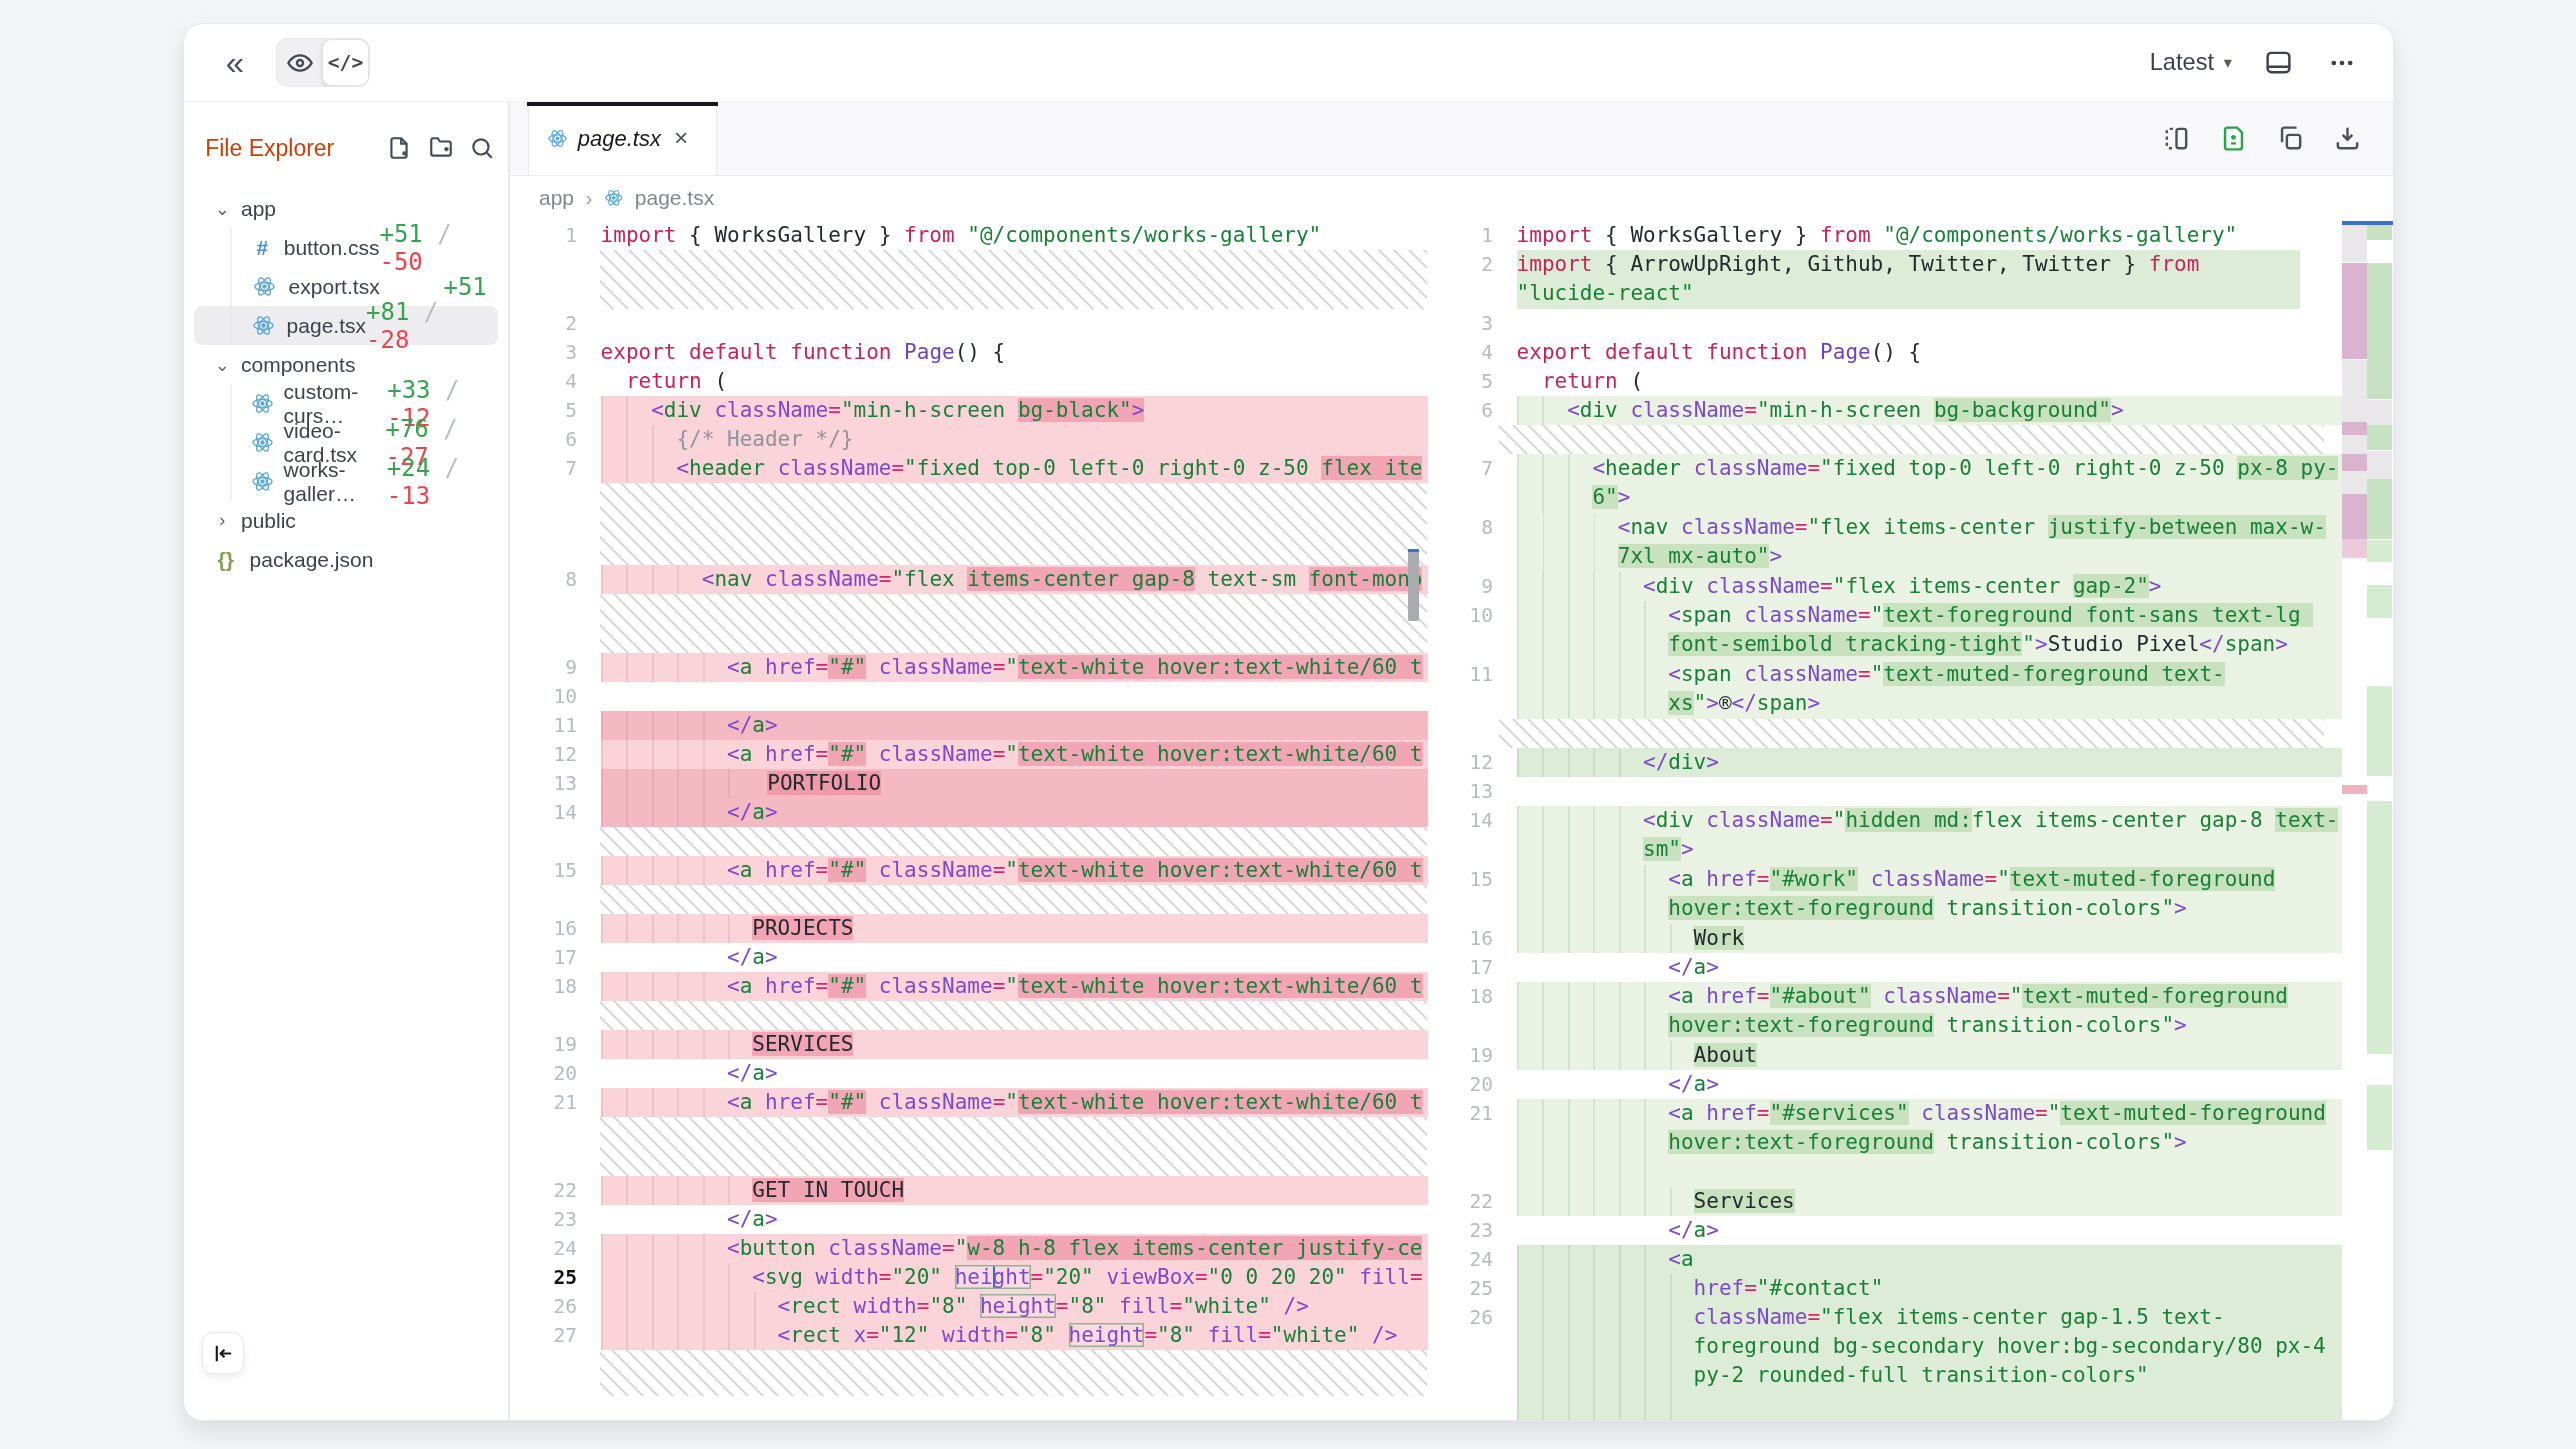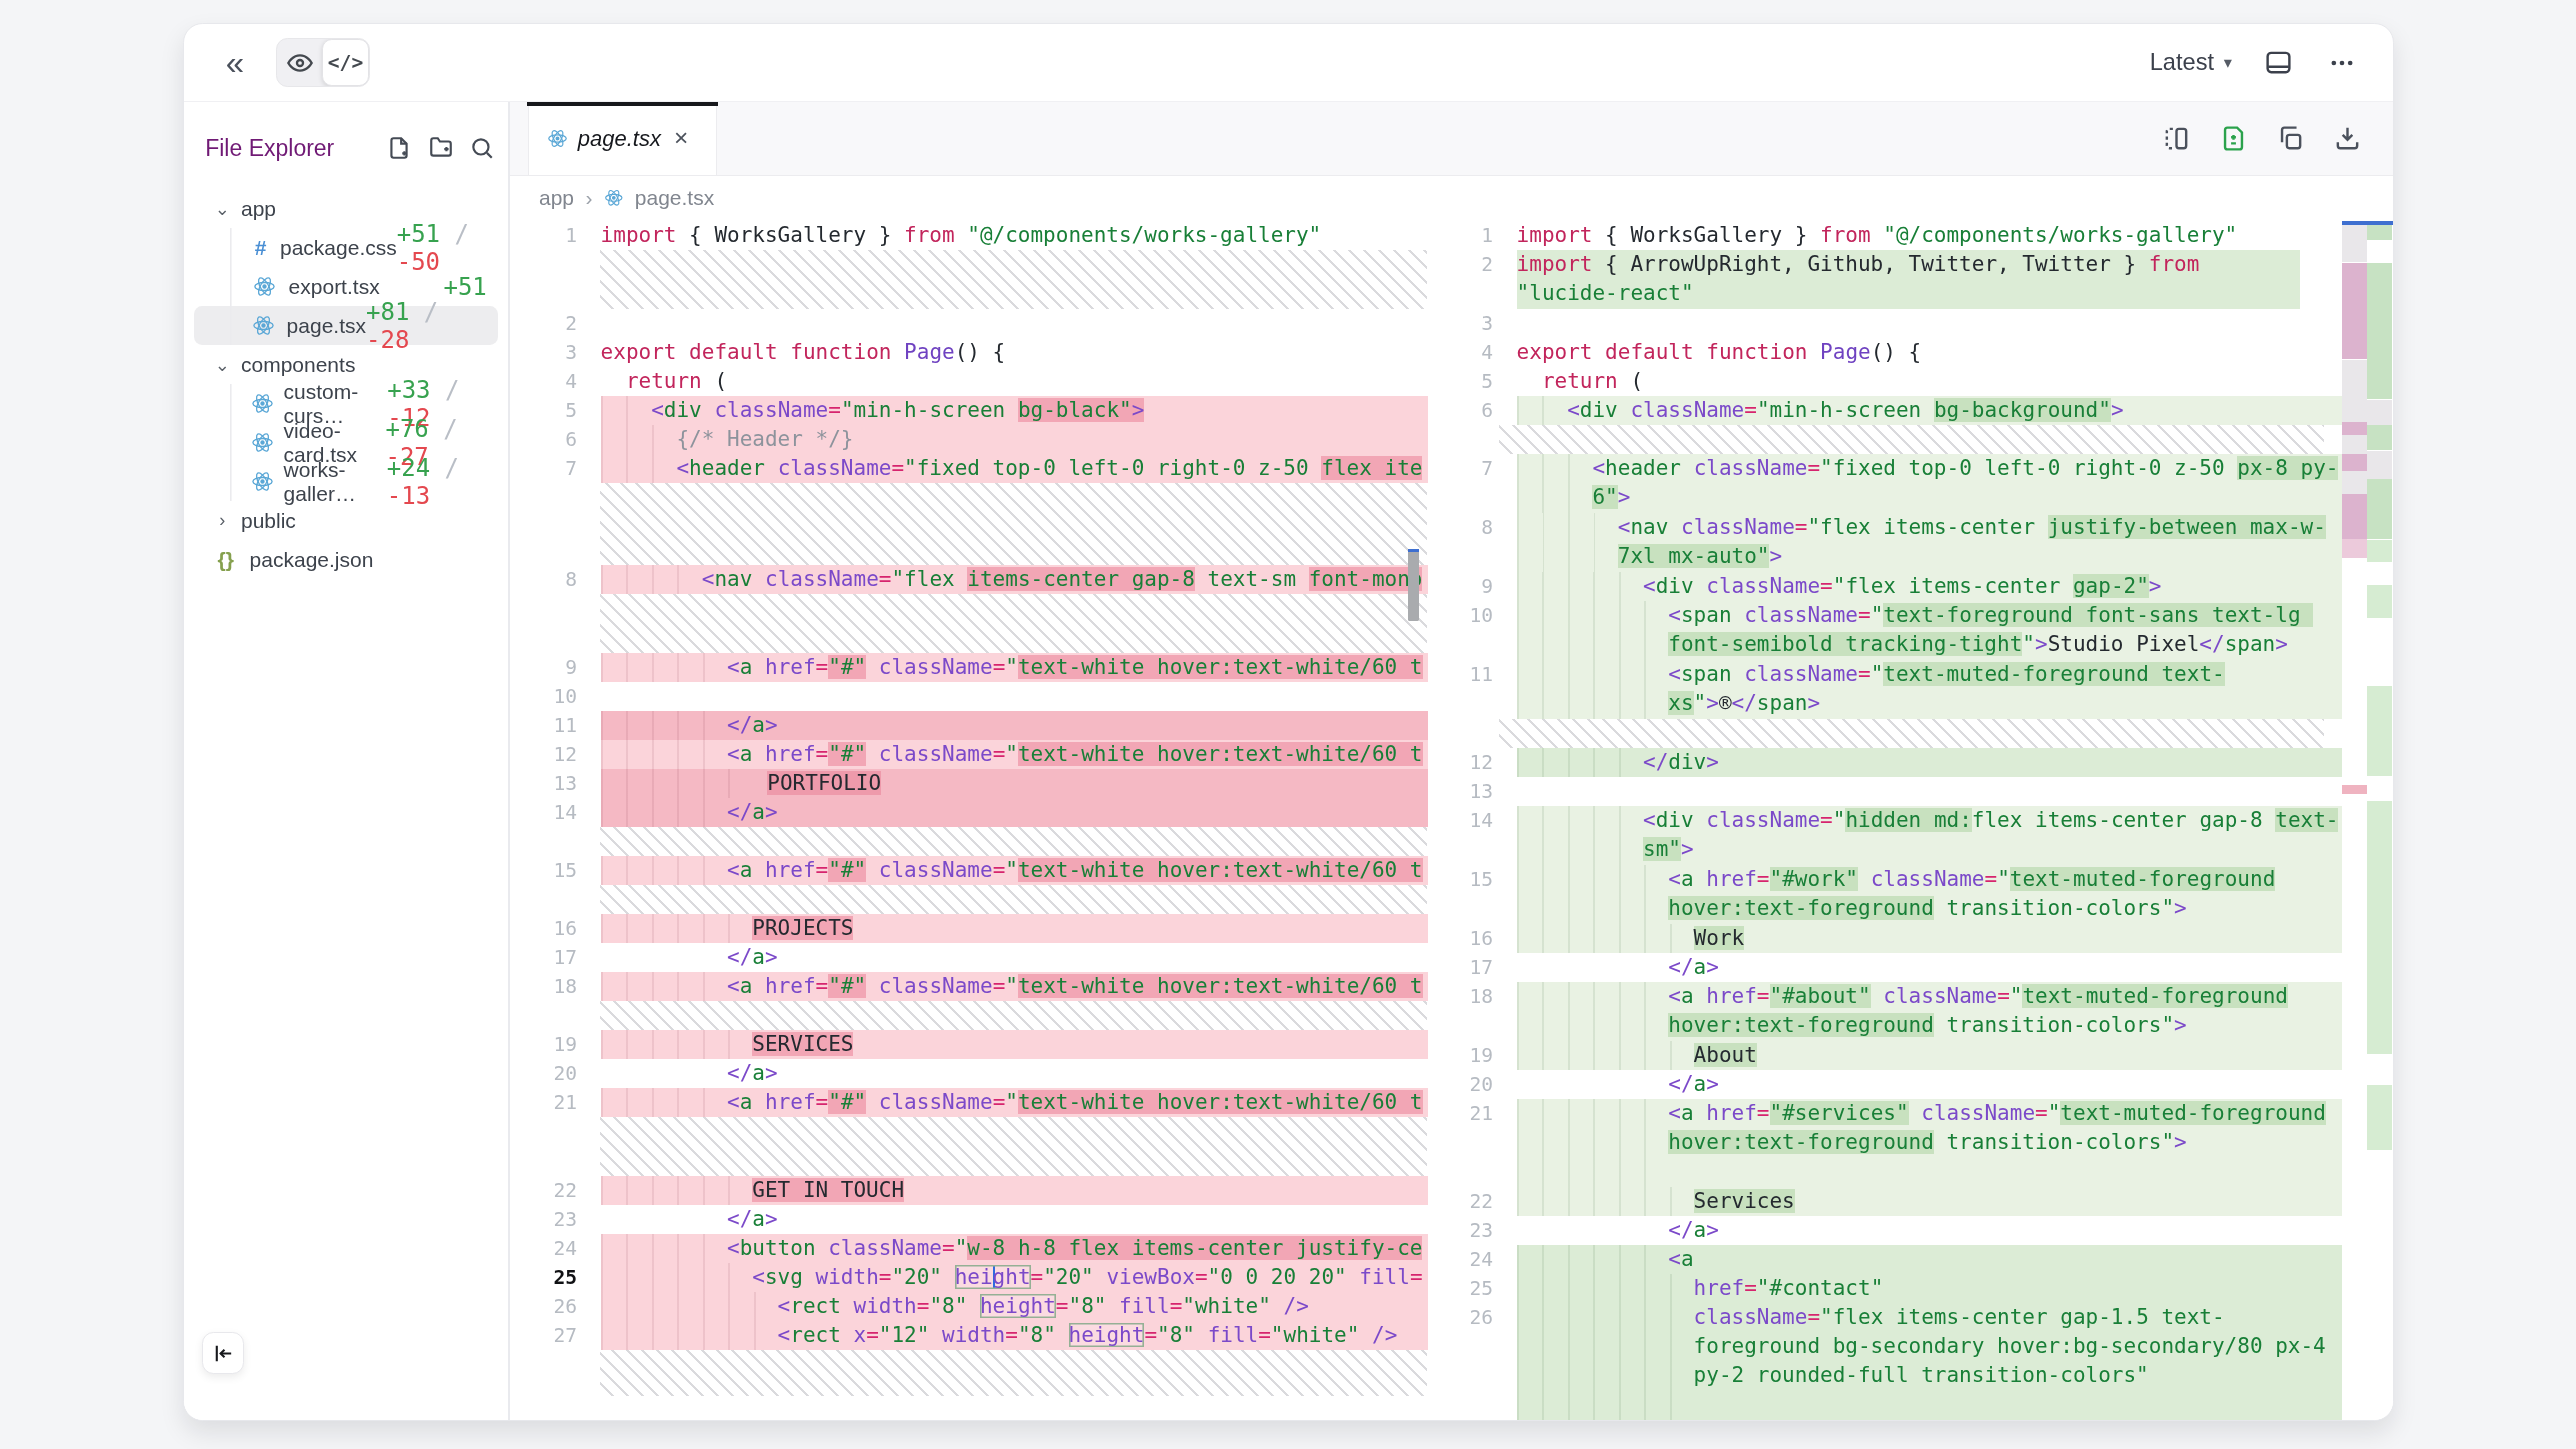--- a/index.html
+++ b/index.html
@@ -13,21 +13,21 @@
   .chev-dbl{font-size:33px;line-height:1;color:#4b515c;}
   .seg{display:flex;border:1.6px solid #e7e7ea;border-radius:11.4px;background:#f0f0f3;overflow:hidden;height:47px;}
   .seg .segbtn{width:45px;display:flex;align-items:center;justify-content:center;color:#44494f;}
   .seg .active{background:#fff;border-radius:9.8px;box-shadow:0 1.6px 4.9px rgba(0,0,0,.12);border:0.8px solid #e3e3e6;}
   .code-glyph{font-family:"DejaVu Sans Mono",monospace;font-size:19.6px;font-weight:bold;}
   .latest{display:flex;align-items:center;gap:9.8px;font-size:23.6px;color:#3c414c;cursor:pointer;}
   .latest .dn{font-size:16.3px;color:#565c66;}
   
   .sidebar{position:absolute;left:0;top:78px;width:324px;bottom:0;background:#fff;padding:23px 9.8px 0 9.8px;box-sizing:border-box;}
   .sb-head{display:flex;align-items:center;height:46px;padding-left:11.4px;}
-  .sb-title{font-size:23px;color:#701a75;}
+  .sb-title{font-size:23px;color:#c2410c;}
   .sb-actions{margin-left:auto;display:flex;gap:8.2px;}
   .sb-actions .icon-btn{width:33px;height:33px;color:#454b55;}
   .tree{margin-top:18px;}
   .trow{height:39px;display:flex;align-items:center;font-size:21px;color:#3d434c;position:relative;cursor:pointer;border-radius:8.2px;}
   .trow .chev{width:21px;font-size:18px;color:#5a6068;margin-right:8.2px;text-align:center;}
   .trow.l0{padding-left:18px;}
   .trow.l1{padding-left:57px;background-image:linear-gradient(#ebebee,#ebebee);background-size:1.6px 100%;background-position:36px 0;background-repeat:no-repeat;}
   .trow.sel{background-color:#ededef;}
   .ficon{width:28px;margin-right:9.8px;display:inline-flex;justify-content:center;font-weight:bold;}
   .ficon.css{color:#4a8fd4;font-size:21px;}
@@ -158,21 +158,21 @@
         </button>
       </div>
     </div>
     <div class="tree" id="tree">
         <div class="trow l0">
           <span class="chev">⌄</span>
           <span>app</span>
         </div>
         <div class="trow l1">
           <span class="ficon css">#</span>
-          <span>package.css</span>
+          <span>button.css</span>
           <span class="stats"><span class="plus">+51</span><span class="slash"> / </span><span class="minus">-50</span></span>
         </div>
         <div class="trow l1">
           <span class="ficon react">
             <svg width="23" height="23" viewBox="0 0 24 24" fill="none" stroke="#5aa7d6" stroke-width="1.4">
               <ellipse cx="12" cy="12" rx="10" ry="4.2"></ellipse>
               <ellipse cx="12" cy="12" rx="10" ry="4.2" transform="rotate(60 12 12)"></ellipse>
               <ellipse cx="12" cy="12" rx="10" ry="4.2" transform="rotate(120 12 12)"></ellipse>
               <circle cx="12" cy="12" r="1.6" fill="#5aa7d6"></circle>
             </svg>

